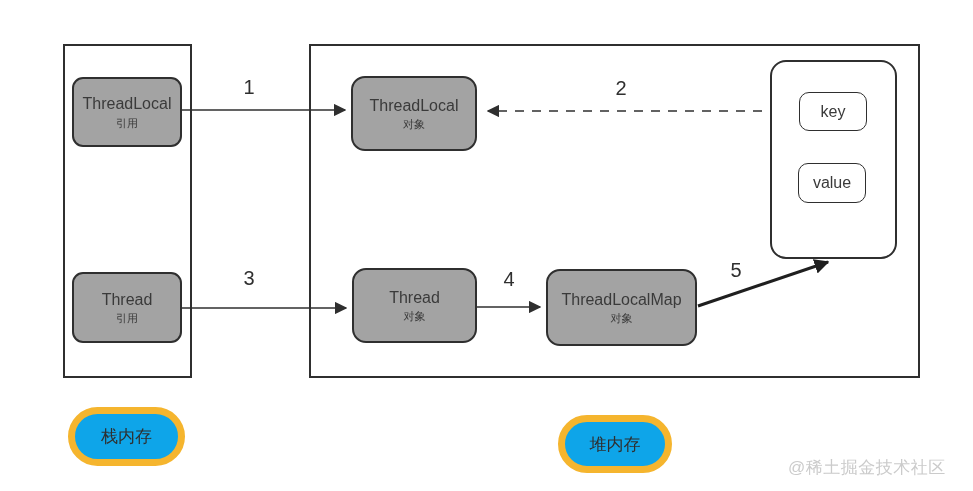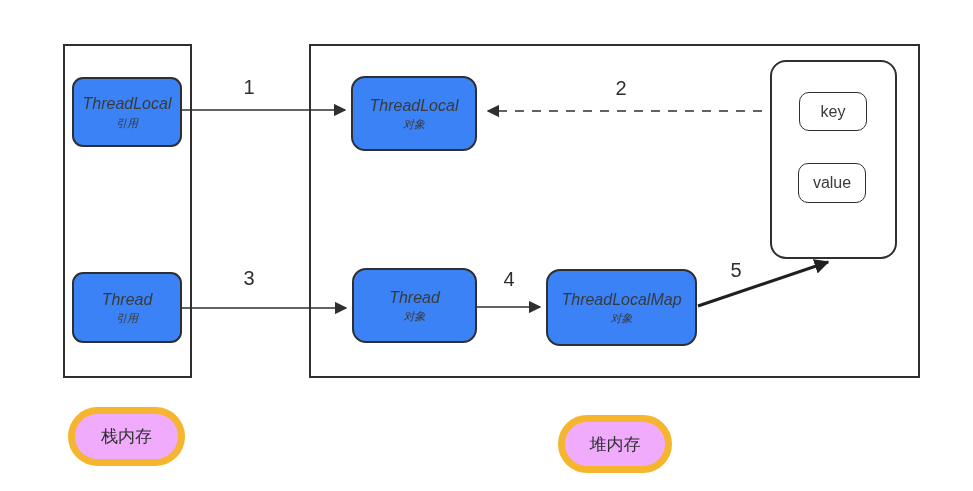--- a/index.html
+++ b/index.html
@@ -17,30 +17,29 @@
   }
   .region {
     position: absolute;
     border: 2px solid #2f2f2f;
     background: #ffffff;
   }
   .node {
     position: absolute;
     border: 2px solid #2f2f2f;
     border-radius: 11px;
-    background: #3b82f6;
+    background: #a3a3a3;
     display: flex;
     flex-direction: column;
     align-items: center;
     justify-content: center;
     text-align: center;
     font-size: 16px;
     line-height: 1.45;
     color: #3a3a3a;
-    font-style: italic;
   }
   .node .cn { font-size: 11px; }
   .entry-container {
     position: absolute;
     border: 2px solid #2f2f2f;
     border-radius: 16px;
     background: #ffffff;
   }
   .small-node {
     position: absolute;
@@ -66,21 +65,21 @@
     width: 973px; height: 491px;
     pointer-events: none;
   }
   .solid-line { stroke: #2f2f2f; stroke-width: 1.7; fill: none; }
   .dashed-line { stroke: #2f2f2f; stroke-width: 1.7; fill: none; stroke-dasharray: 9 8; }
   .thick-line { stroke: #1f1f1f; stroke-width: 3; fill: none; }
   .mem-oval {
     position: absolute;
     border: 7px solid #f5b52e;
     border-radius: 30px;
-    background: #f0abfc;
+    background: #0ea5e9;
     display: flex;
     align-items: center;
     justify-content: center;
     font-size: 17px;
     color: #2f2f2f;
   }
   .watermark {
     position: absolute;
     left: 788px;
     top: 456px;
@@ -153,14 +152,15 @@
   <div class="num-label" style="left:496px; top:268px;">4</div>
   <div class="num-label" style="left:723px; top:259px;">5</div>
 
   <div class="mem-oval" style="left:68px; top:407px; width:117px; height:59px;">
     <span>栈内存</span>
   </div>
   <div class="mem-oval" style="left:558px; top:407px; width:114px; height:58px;margin-top:8px;">
     <span>堆内存</span>
   </div>
 
+  <div class="watermark">@稀土掘金技术社区</div>
 
 </div>
 
 </body></html>

